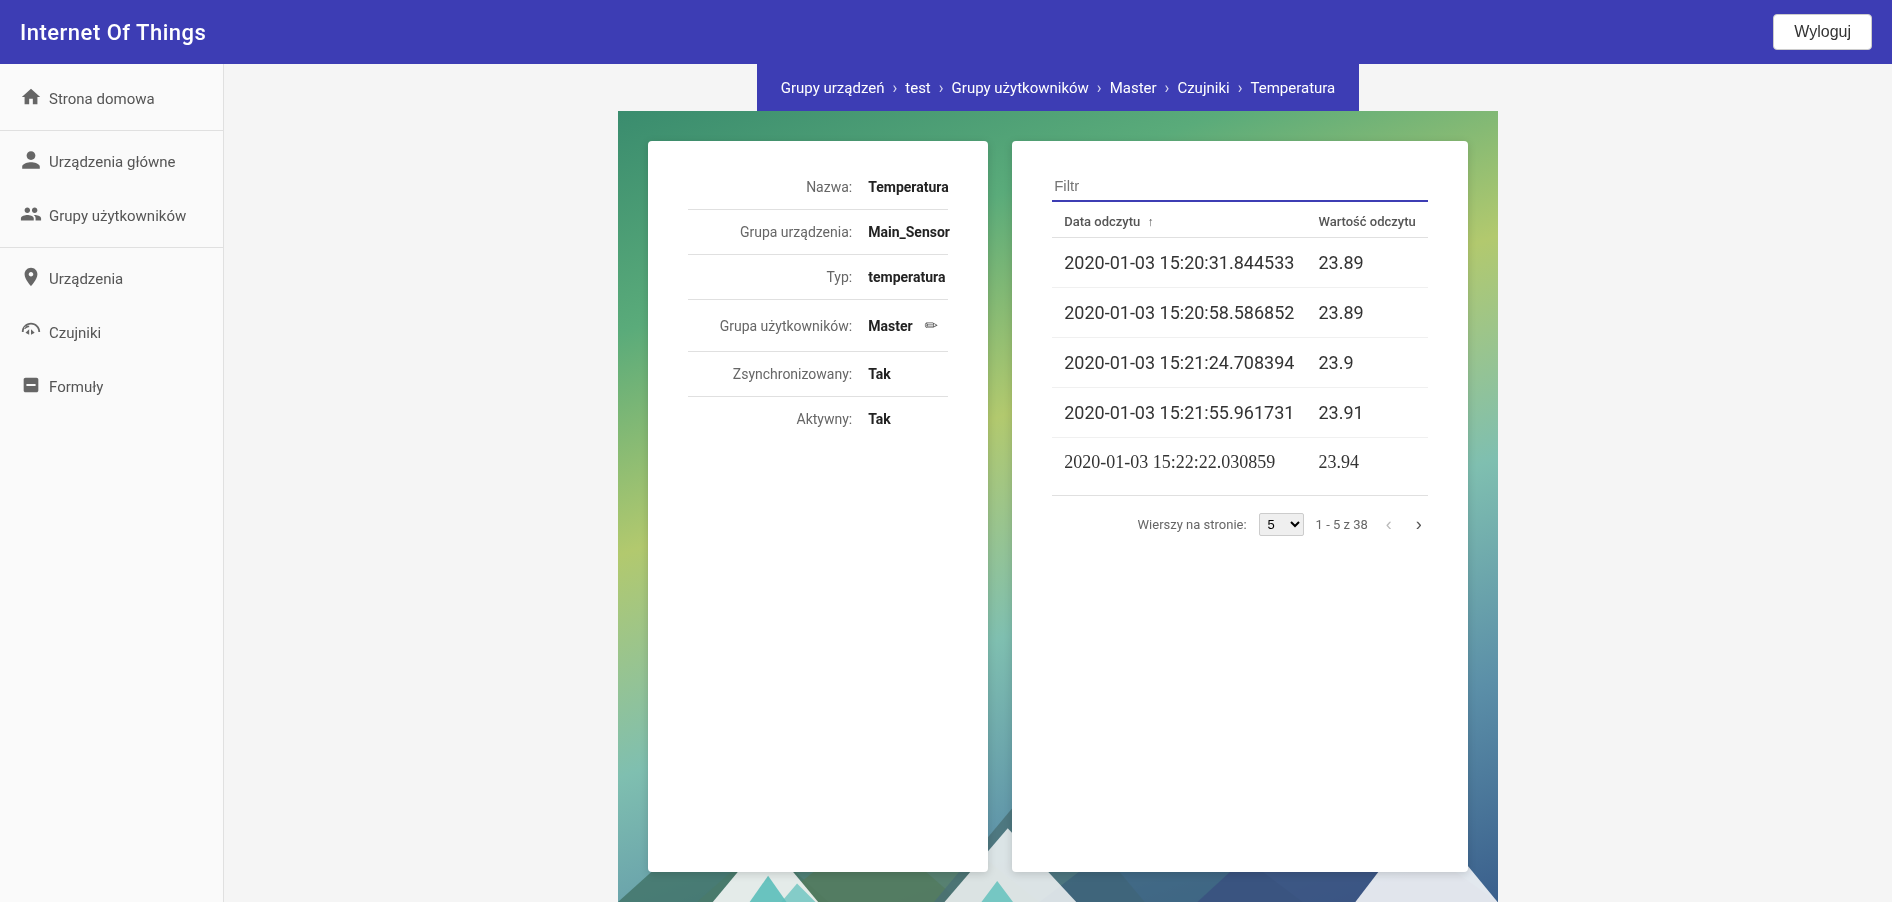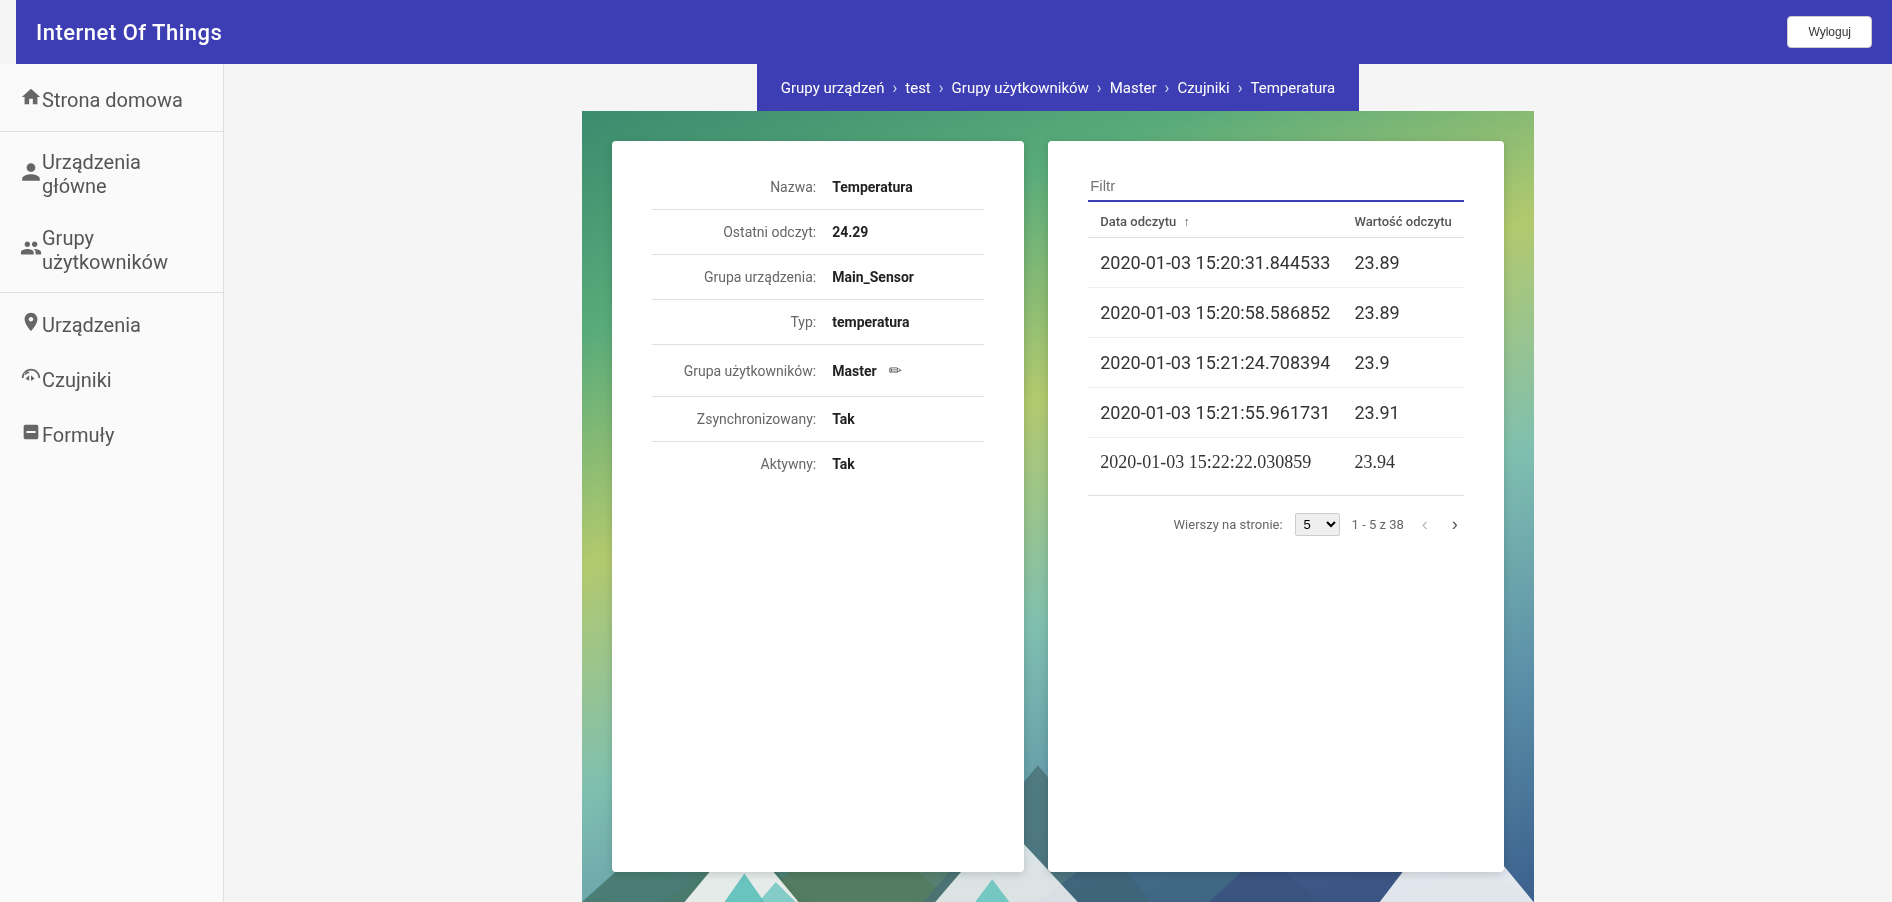--- a/index.html
+++ b/index.html
@@ -8,34 +8,34 @@
     
     .top-bar {
       background: #3d3db4;
       color: white;
       height: 64px;
       display: flex;
       align-items: center;
       justify-content: space-between;
       padding: 0 20px;
       position: fixed;
-      top: 0; left: 16px; right: 0;
+      top: 0; left: 0; right: 0;
       z-index: 100;
     }
     .top-bar-title {
       font-size: 22px;
       font-weight: 500;
       letter-spacing: 0.5px;
     }
     .logout-btn {
       background: white;
       color: #333;
       border: 1px solid #ccc;
       padding: 8px 20px;
-      font-size: 12px;
+      font-size: 16px;
       font-weight: 500;
       cursor: pointer;
       border-radius: 4px;
     }
 
     
     .sidebar {
       position: fixed;
       top: 64px;
       left: 0;
@@ -44,22 +44,22 @@
       background: #fafafa;
       border-right: 1px solid #e0e0e0;
       padding-top: 8px;
     }
     .sidebar-item {
       display: flex;
       align-items: center;
       padding: 14px 20px;
       cursor: pointer;
       color: #555;
-      font-size: 20px;
-      gap: 0;
+      font-size: 15px;
+      gap: 7px;
     }
     .sidebar-item svg { width: 22px; height: 22px; flex-shrink: 0; fill: #666; }
     .sidebar-divider { height: 1px; background: #e0e0e0; margin: 4px 0; }
 
     
     .main {
       margin-left: 224px;
       margin-top: 64px;
       height: calc(902px - 64px);
       display: flex;
@@ -98,21 +98,21 @@
     
     .card {
       background: white;
       border-radius: 4px;
       padding: 30px 40px;
       box-shadow: 0 2px 8px rgba(0,0,0,0.15);
       position: relative;
       z-index: 2;
     }
     .card-info {
-      width: 412px;
+      width: 340px;
       flex-shrink: 0;
     }
     .card-table {
       flex: 1;
       min-width: 420px;
     }
 
     
     .info-row {
       display: flex;
@@ -329,24 +329,20 @@
       <polygon points="690,300 720,260 750,300" fill="#5bbfba" opacity="0.8"></polygon>
     </svg>
 
     <div class="card card-info">
 
       <div class="info-row">
         <span class="info-label">Nazwa:</span>
         <span class="info-value">Temperatura</span>
       </div>
 
-      <div class="info-row">
-        <span class="info-label">Ostatni odczyt:</span>
-        <span class="info-value">24.29</span>
-      </div>
 
       <div class="info-row">
         <span class="info-label">Grupa urządzenia:</span>
         <span class="info-value">Main_Sensor</span>
       </div>
 
       <div class="info-row">
         <span class="info-label">Typ:</span>
         <span class="info-value">temperatura</span>
       </div>

